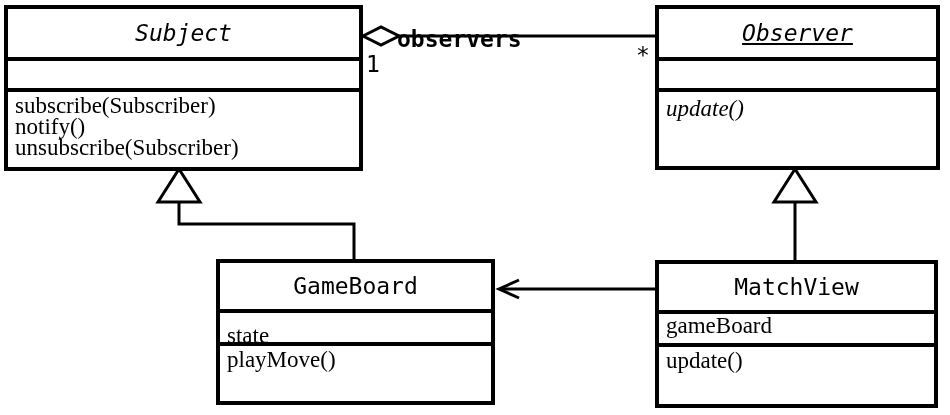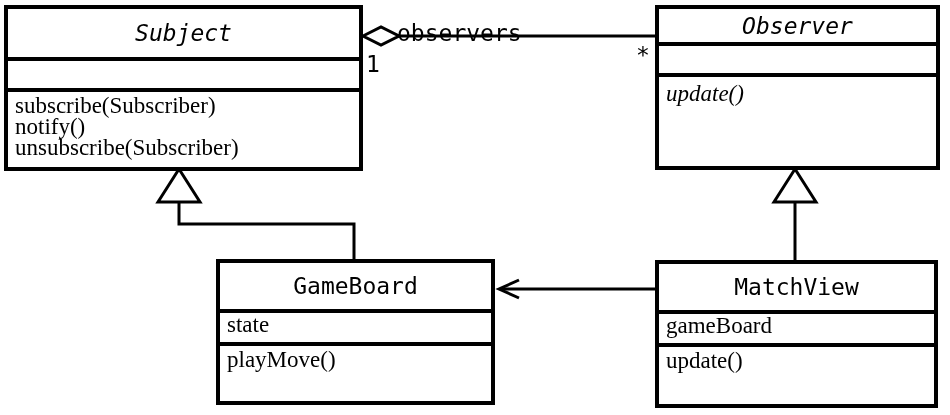--- a/index.html
+++ b/index.html
@@ -94,50 +94,50 @@
     </div>
     <div class="compartment attrs-compartment" style="height:31px;"></div>
     <div class="compartment methods-compartment">
       <div class="method-row">subscribe(Subscriber)</div>
       <div class="method-row">notify()</div>
       <div class="method-row">unsubscribe(Subscriber)</div>
     </div>
   </div>
 
   <div class="class-box abstract" style="left:655px; top:5px; width:285px; height:165px;">
-    <div class="compartment title-compartment" style="height:33px;">
+    <div class="compartment title-compartment" style="height:48px;text-decoration:underline;">
       <span class="class-name-text">Observer</span>
     </div>
     <div class="compartment attrs-compartment" style="height:31px;"></div>
     <div class="compartment methods-compartment" style="padding-top:6px;">
       <div class="method-row italic">update()</div>
     </div>
   </div>
 
   <div class="class-box" style="left:216px; top:259px; width:279px; height:146px;">
     <div class="compartment title-compartment" style="height:46px;">
       <span class="class-name-text">GameBoard</span>
     </div>
-    <div class="compartment attrs-compartment" style="height:33px; padding-top:1px;">
+    <div class="compartment attrs-compartment" style="height:33px; padding-top:12px;">
       <div class="attr-row">state</div>
     </div>
     <div class="compartment methods-compartment">
       <div class="method-row">playMove()</div>
     </div>
   </div>
 
   <div class="class-box" style="left:655px; top:260px; width:283px; height:148px;justify-content:flex-end;">
     <div class="compartment title-compartment" style="height:46px;">
       <span class="class-name-text">MatchView</span>
     </div>
     <div class="compartment attrs-compartment" style="height:33px; padding-top:1px;">
       <div class="attr-row">gameBoard</div>
     </div>
     <div class="compartment methods-compartment">
       <div class="method-row">update()</div>
     </div>
   </div>
 
-  <div class="edge-label" style="left:397px; top:22px;">observers</div>
+  <div class="edge-label" style="left:397px; top:28px;font-weight:bold;">observers</div>
   <div class="edge-label" style="left:366px; top:53px;">1</div>
   <div class="edge-label" style="left:636px; top:44px;">*</div>
 
 </div>
 
 </body></html>

